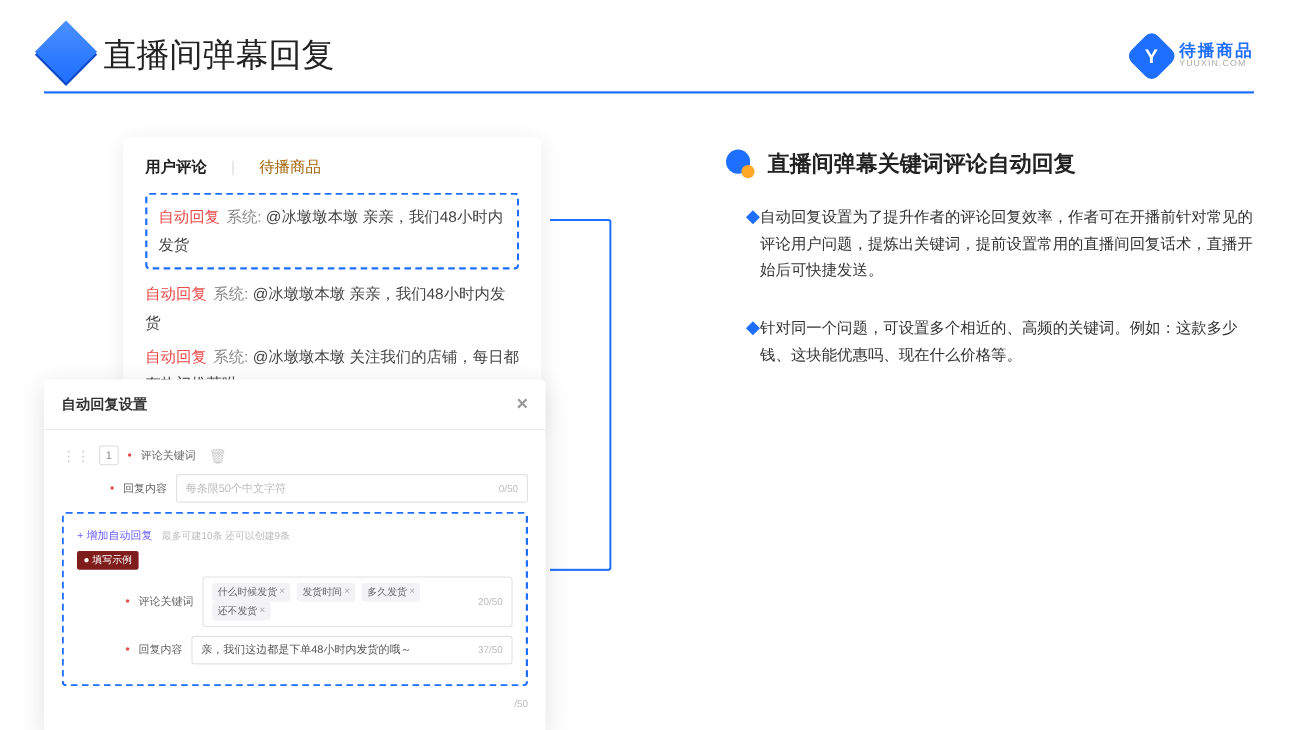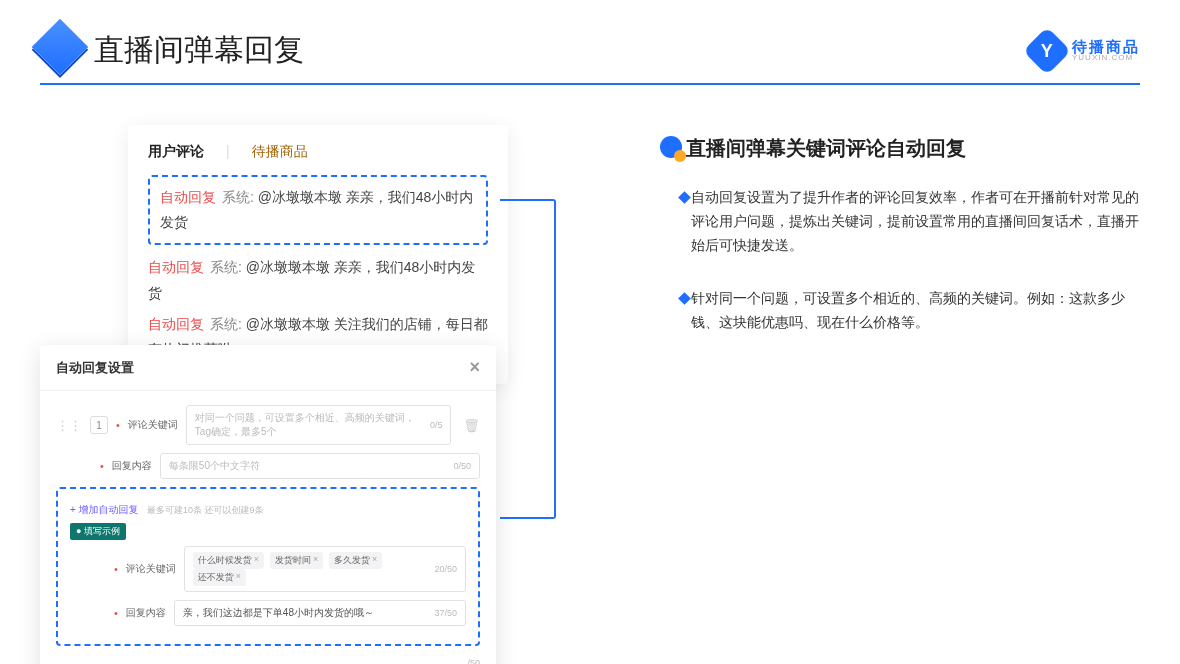--- a/index.html
+++ b/index.html
@@ -9,21 +9,21 @@
 .title{font-size:30px;font-weight:400;color:#222}
 .logo{margin-left:auto;display:flex;align-items:center;gap:8px}
 .logo-ico{width:34px;height:34px;background:#1e6eff;border-radius:8px;transform:rotate(45deg);display:flex;align-items:center;justify-content:center}
 .logo-ico span{transform:rotate(-45deg);color:#fff;font-weight:700;font-size:18px}
 .logo-txt{line-height:1}
 .logo-cn{color:#1e6eff;font-size:15px;font-weight:700;letter-spacing:2px}
 .logo-en{color:#aaa;font-size:8px;letter-spacing:1px}
 .hr{height:2px;background:#1e6eff;margin:0 40px 0 40px}
 .content{display:flex;padding:40px 40px 0 40px;gap:0}
 .left{width:560px;position:relative;height:490px}
-.card1{position:absolute;top:0;left:88px;width:380px;background:#fff;box-shadow:0 4px 20px rgba(0,0,0,.08);border-radius:4px;padding:18px 20px 22px 20px}
+.card1{position:absolute;top:0;left:72px;width:380px;background:#fff;box-shadow:0 4px 20px rgba(0,0,0,.08);border-radius:4px;padding:18px 20px 22px 20px}
 .tabs{display:flex;gap:22px;margin-bottom:14px;font-size:14px}
 .tab-active{font-weight:700;color:#222}
 .tab{color:#a16207}
 .tabs-div{color:#ddd}
 .highlight-box{border:2px dashed #1e6eff;border-radius:4px;padding:8px 10px;margin-bottom:10px}
 .msg{font-size:14px;line-height:1.8;color:#444;margin-bottom:6px}
 .msg:last-child{margin-bottom:0}
 .tag-auto{color:#e94b4b;margin-right:2px}
 .sys{color:#888}
 .card2{position:absolute;top:220px;left:0;width:456px;background:#fff;box-shadow:0 6px 24px rgba(0,0,0,.12);border-radius:4px}
@@ -35,27 +35,27 @@
 .idx-box{width:18px;height:18px;border:1px solid #ddd;border-radius:3px;display:flex;align-items:center;justify-content:center;font-size:10px;color:#888}
 .req{color:#e94b4b}
 .lbl{color:#666;font-size:10px;white-space:nowrap}
 .input{flex:1;border:1px solid #e2e2e2;border-radius:3px;padding:5px 8px;color:#bbb;font-size:10px;position:relative;display:flex;align-items:center;justify-content:space-between}
 .count{color:#bbb;font-size:9px}
 .trash{color:#ccc;font-size:13px;margin-left:4px}
 .indent{margin-left:44px}
 .example-wrap{border:2px dashed #1e6eff;border-radius:4px;padding:10px 12px;margin-top:8px}
 .add-link{color:#6a5cff;font-size:10px}
 .add-info{color:#bbb;font-size:9px;margin-left:4px}
-.badge{display:inline-block;background:#0f766e;color:#fff;font-size:9px;padding:2px 6px;border-radius:2px;margin:6px 0}
+.badge{display:inline-block;background:#7f1d1d;color:#fff;font-size:9px;padding:2px 6px;border-radius:2px;margin:6px 0}
 .chip{display:inline-flex;align-items:flex-start;background:#f3f3f5;border-radius:3px;padding:2px 5px;font-size:9px;color:#666;margin-right:3px}
 .chip-x{color:#aaa;margin-left:2px}
 .filled{color:#555}
 .connector1{position:absolute;top:74px;left:460px;width:56px;height:320px;border-top:2px solid #1e6eff;border-right:2px solid #1e6eff;border-bottom:2px solid #1e6eff;border-radius:0 3px 3px 0;pointer-events:none}
 .right{flex:1;padding-left:60px;padding-top:10px}
-.r-head{display:flex;align-items:center;gap:0;margin-bottom:24px}
+.r-head{display:flex;align-items:center;gap:12px;margin-bottom:24px}
 .bubble{position:relative;width:26px;height:26px}
 .b1{position:absolute;width:22px;height:22px;background:#1e6eff;border-radius:50%;top:0;left:0}
 .b2{position:absolute;width:12px;height:12px;background:#ffa726;border-radius:50%;bottom:0;right:0}
 .r-title{font-size:20px;font-weight:600;color:#222}
 .bullets{padding-left:20px}
 .bullet{display:flex;gap:2px;margin-bottom:30px;font-size:14px;line-height:1.7;color:#333}
 .diamond{width:9px;height:9px;background:#1e6eff;transform:rotate(45deg);flex-shrink:0;margin-top:7px}
 </style>
 </head>
 <body>
@@ -109,24 +109,20 @@
       <div class="c2-header">
         <span>自动回复设置</span>
         <span class="close">×</span>
       </div>
       <div class="c2-body">
         <div class="row">
           <span class="drag">⋮⋮</span>
           <span class="idx-box">1</span>
           <span class="req">•</span>
           <span class="lbl">评论关键词</span>
-          <div class="input">
-            <span>对同一个问题，可设置多个相近、高频的关键词，Tag确定，最多5个</span>
-            <span class="count">0/5</span>
-          </div>
           <span class="trash">🗑</span>
         </div>
         <div class="row indent">
           <span class="req">•</span>
           <span class="lbl">回复内容</span>
           <div class="input">
             <span>每条限50个中文字符</span>
             <span class="count">0/50</span>
           </div>
         </div>

